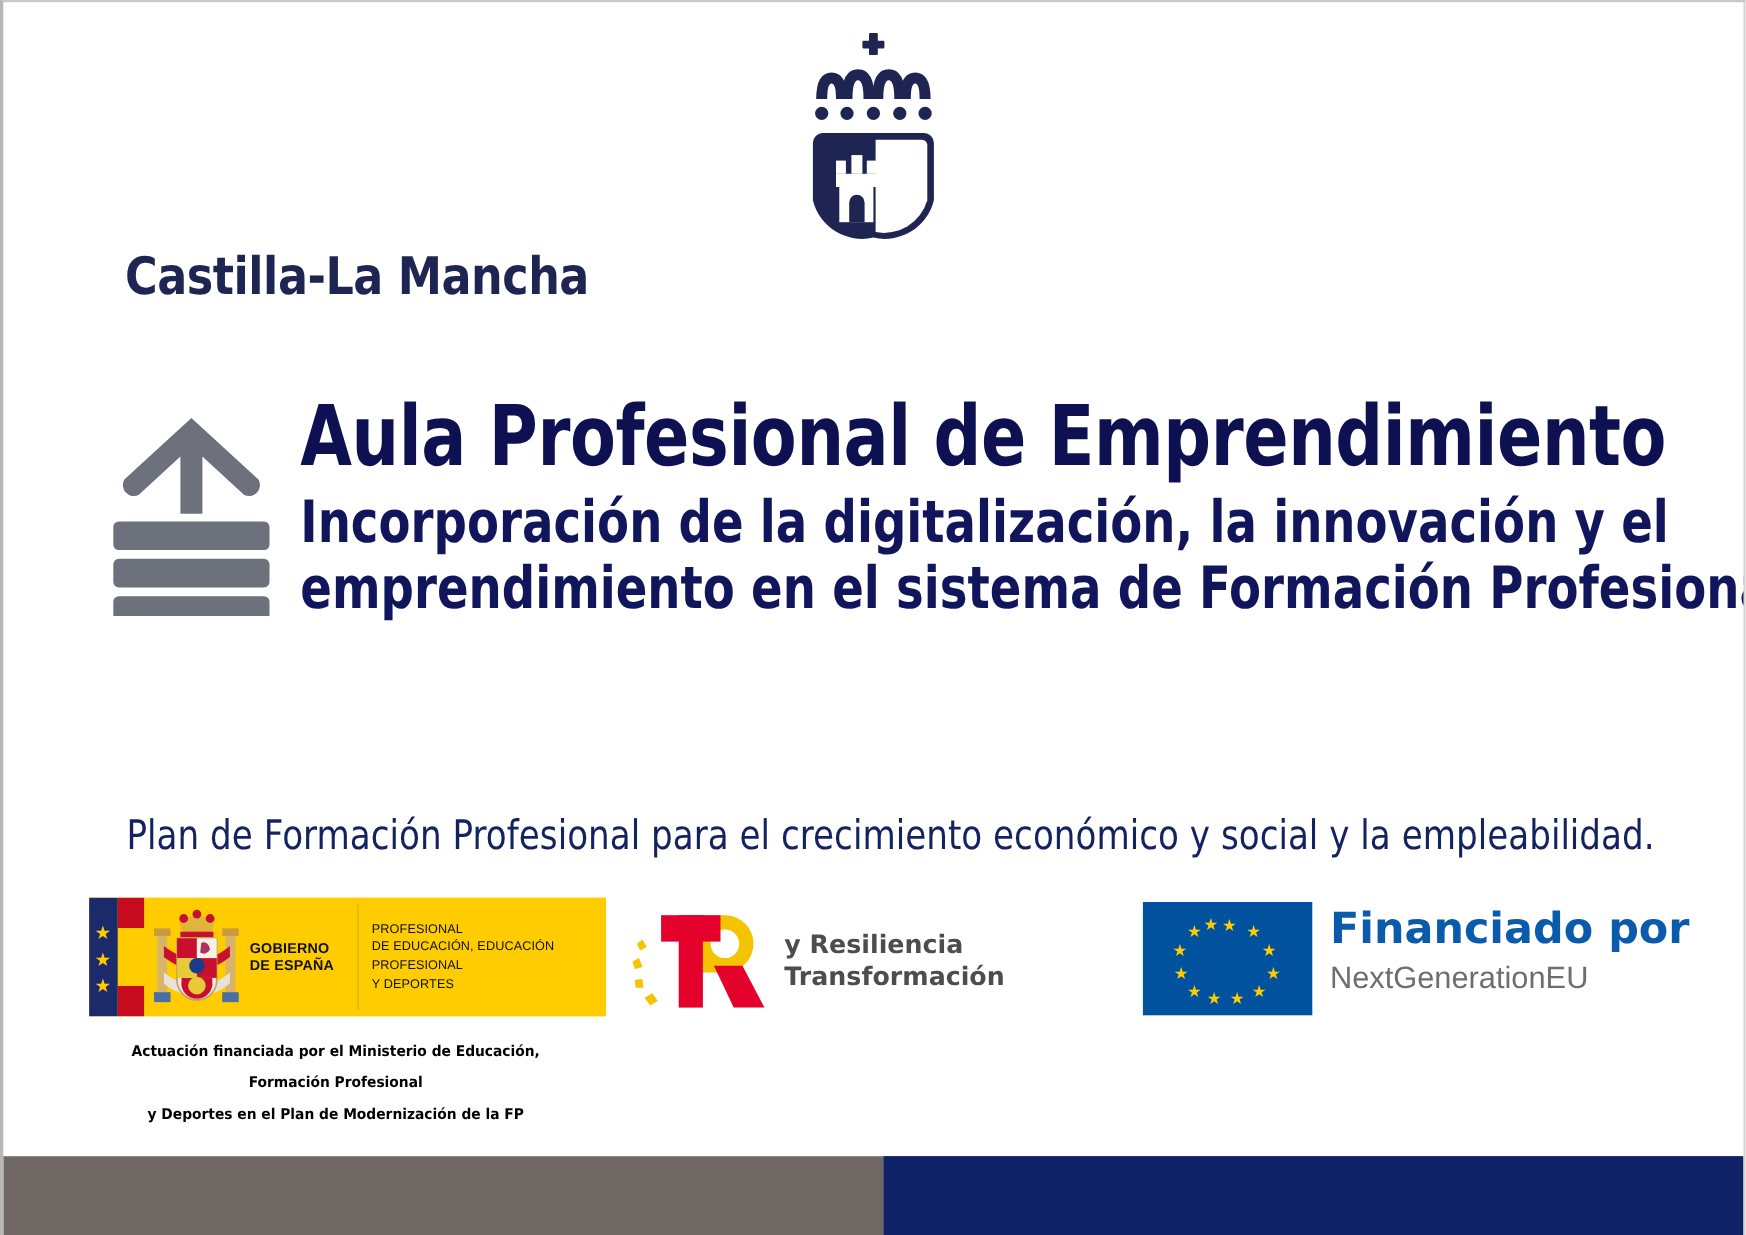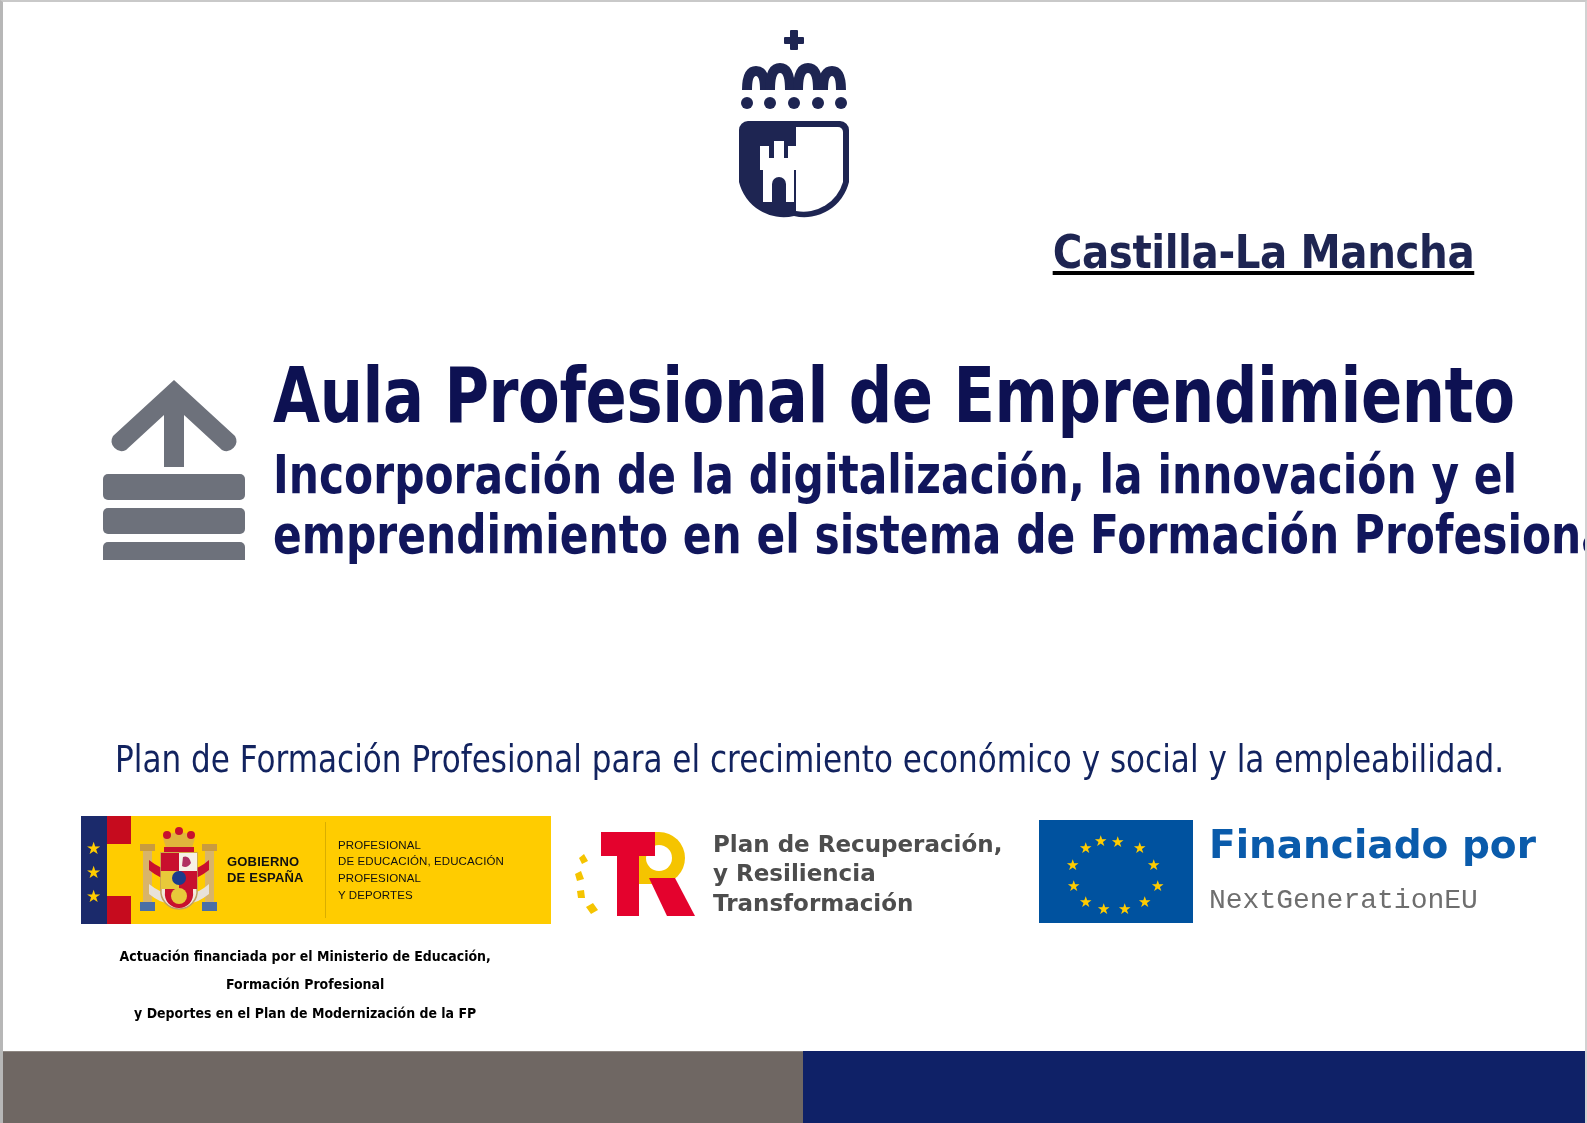--- a/index.html
+++ b/index.html
@@ -21,22 +21,21 @@
     border-top: 2px solid #c9c9c9;
     border-right: 2px solid #d2d2d2;
   }
 
   
   .brand {
     position: absolute;
     top: 26px;
     left: 0;
     width: 100%;
-    text-align: right;
-    text-decoration: underline;
+    text-align: left;
   }
   .shield-wrap {
     width: 160px;
     margin: 0 auto;
     height: 190px;
     position: relative;
   }
   .brand-name {
     margin-top: 6px;
     font-family: "DejaVu Sans", sans-serif;
@@ -230,25 +229,25 @@
   }
   .eu-l1, .eu-l2 {
     font-family: "DejaVu Sans", sans-serif;
     font-weight: bold;
     font-size: 39px;
     line-height: 1.18;
     color: #0a5bab;
     white-space: nowrap;
   }
   .eu-l3 {
-    font-family: Liberation Mono, monospace;
+    font-family: Liberation Sans, sans-serif;
     font-size: 28px;
     color: #6e6e6e;
     line-height: 1.2;
-    margin-top: 16px;
+    margin-top: 4px;
     white-space: nowrap;
   }
 
   
   .caption {
     position: absolute;
     top: 940px;
     left: 92px;
     width: 452px;
     text-align: center;
@@ -412,21 +411,20 @@
           <path d="M62 8 h26 a26 26 0 0 1 0 52 h-26 Z" fill="#f5c400"></path>
           <circle cx="88" cy="34" r="13" fill="#ffffff"></circle>
 
           <rect x="30" y="8" width="54" height="24" fill="#e4022d"></rect>
           <rect x="46" y="8" width="22" height="84" fill="#e4022d"></rect>
 
           <polygon points="78,54 104,54 124,92 96,92" fill="#e4022d"></polygon>
         </svg>
       </div>
       <div class="prtr-txt">
-        <div>Plan de Recuperación,</div>
         <div>y Resiliencia</div>
         <div>Transformación</div>
       </div>
     </div>
 
     <div class="eu">
       <div class="eu-flag">
         <span class="st" style="left:72px; top:14px">★</span>
         <span class="st" style="left:94px; top:20px">★</span>
         <span class="st" style="left:108px; top:37px">★</span>

